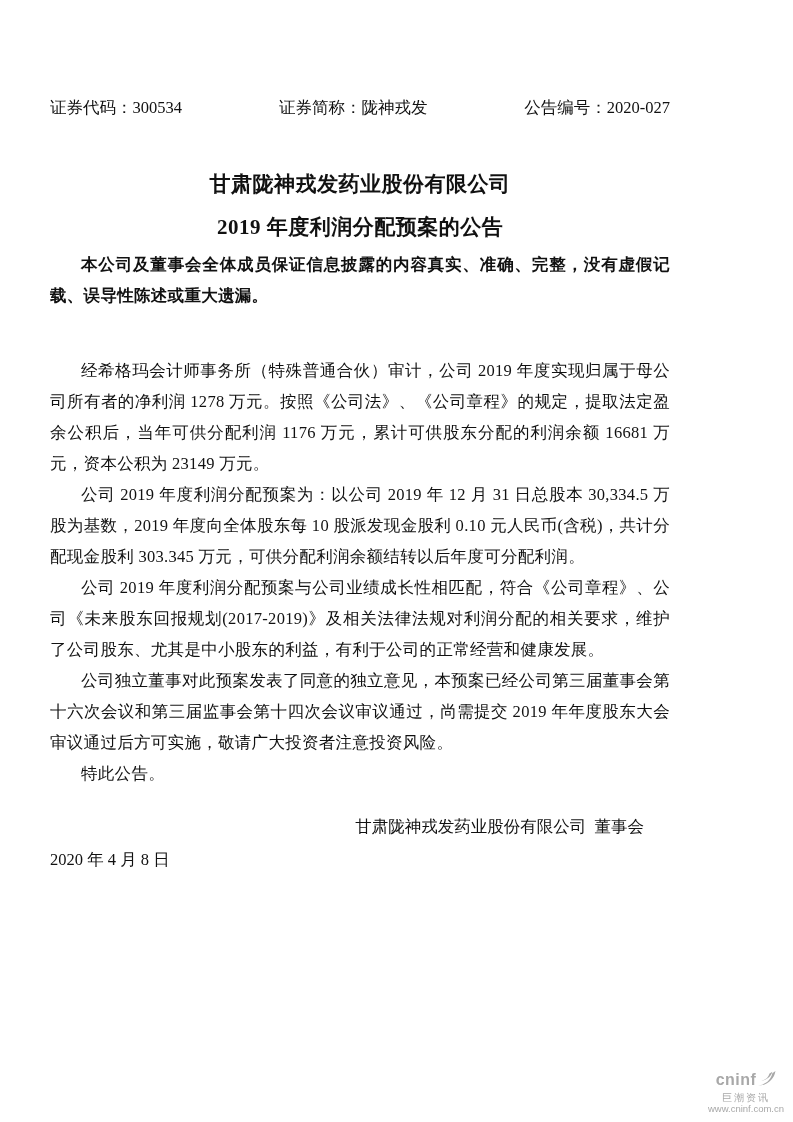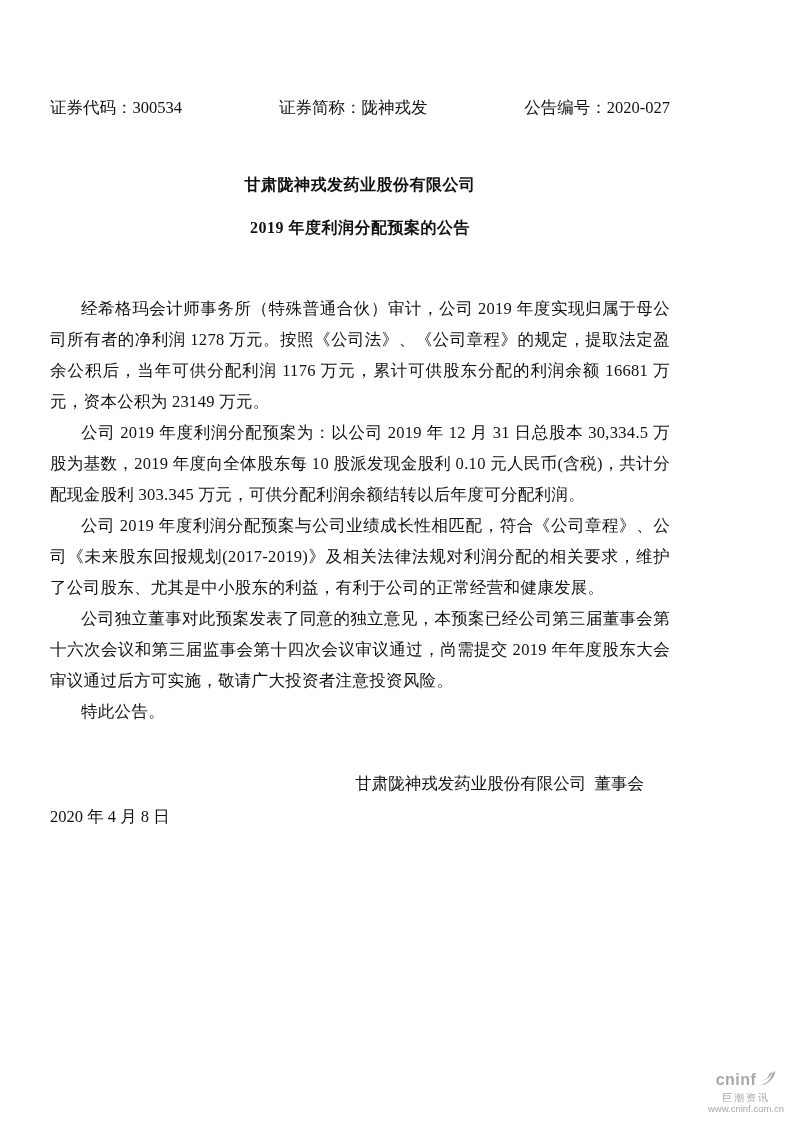--- a/index.html
+++ b/index.html
@@ -23,40 +23,40 @@
     justify-content: space-between;
     align-items: baseline;
     font-size: 16.5px;
     line-height: 22px;
     white-space: nowrap;
   }
   .title-block {
     margin-top: 44px;
     text-align: center;
     font-weight: bold;
-    font-size: 16px;
+    font-size: 21px;
     line-height: 43px;
     letter-spacing: 0.5px;
     font-family: Liberation Serif, serif;
   }
   .statement {
     margin-top: 33px;
     font-weight: bold;
   }
   .para {
     margin: 0;
     font-size: 16.5px;
     line-height: 31px;
     text-align: justify;
     text-indent: 31px;
     letter-spacing: 0.3px;
   }
   .body-block { margin-top: 44px; }
   .signature-block {
-    margin-top: 41px;
+    margin-top: 22px;
     font-size: 16.5px;
     line-height: 31px;
   }
   .sig-company { text-align: right; padding-right: 26px; }
   .sig-date    { text-align: left; padding-right: 51px; margin-top: 2px; }
   .watermark {
     position: absolute;
     right: 3px;
     bottom: 8px;
     width: 88px;
@@ -88,20 +88,21 @@
     <span>证券代码：300534</span>
     <span>证券简称：陇神戎发</span>
     <span>公告编号：2020-027</span>
   </div>
 
   <div class="title-block">
     <div>甘肃陇神戎发药业股份有限公司</div>
     <div>2019 年度利润分配预案的公告</div>
   </div>
 
+  <p class="para statement">本公司及董事会全体成员保证信息披露的内容真实、准确、完整，没有虚假记载、误导性陈述或重大遗漏。</p>
 
   <div class="body-block">
 
 
       <p class="para">经希格玛会计师事务所（特殊普通合伙）审计，公司 2019 年度实现归属于母公司所有者的净利润 1278 万元。按照《公司法》、《公司章程》的规定，提取法定盈余公积后，当年可供分配利润 1176 万元，累计可供股东分配的利润余额 16681 万元，资本公积为 23149 万元。</p>
 
       <p class="para">公司 2019 年度利润分配预案为：以公司 2019 年 12 月 31 日总股本 30,334.5 万股为基数，2019 年度向全体股东每 10 股派发现金股利 0.10 元人民币(含税)，共计分配现金股利 303.345 万元，可供分配利润余额结转以后年度可分配利润。</p>
 
       <p class="para">公司 2019 年度利润分配预案与公司业绩成长性相匹配，符合《公司章程》、公司《未来股东回报规划(2017-2019)》及相关法律法规对利润分配的相关要求，维护了公司股东、尤其是中小股东的利益，有利于公司的正常经营和健康发展。</p>
 

